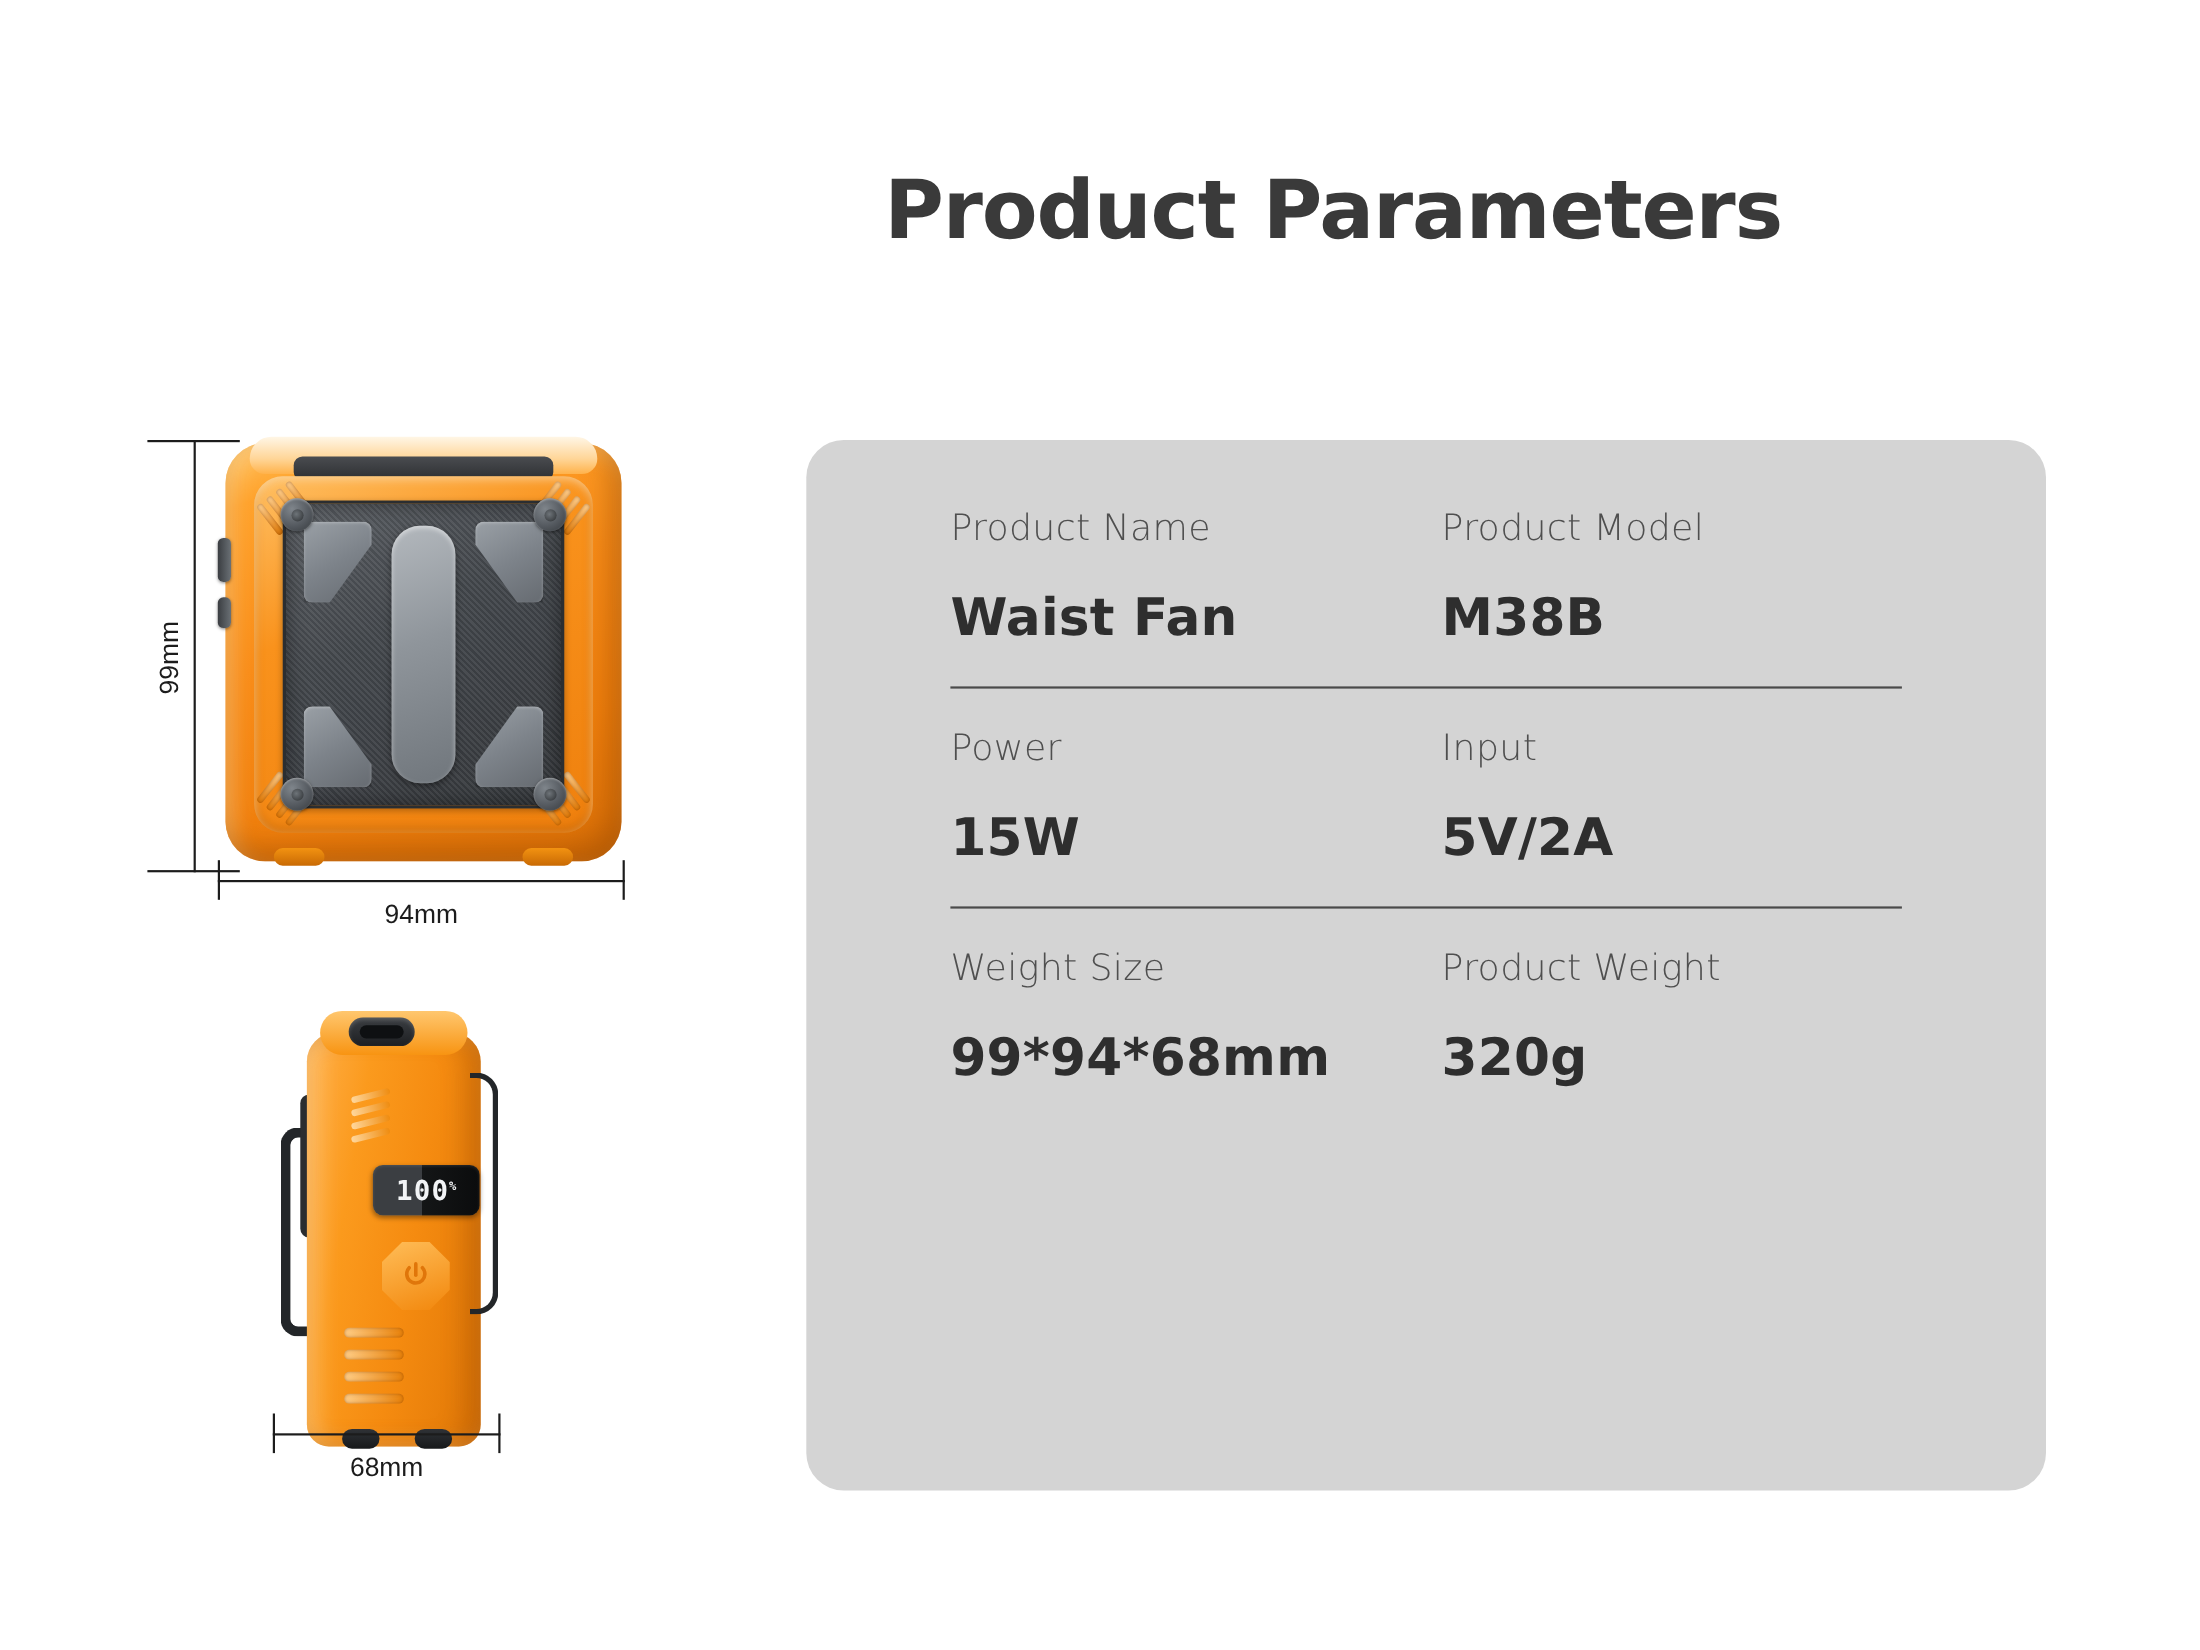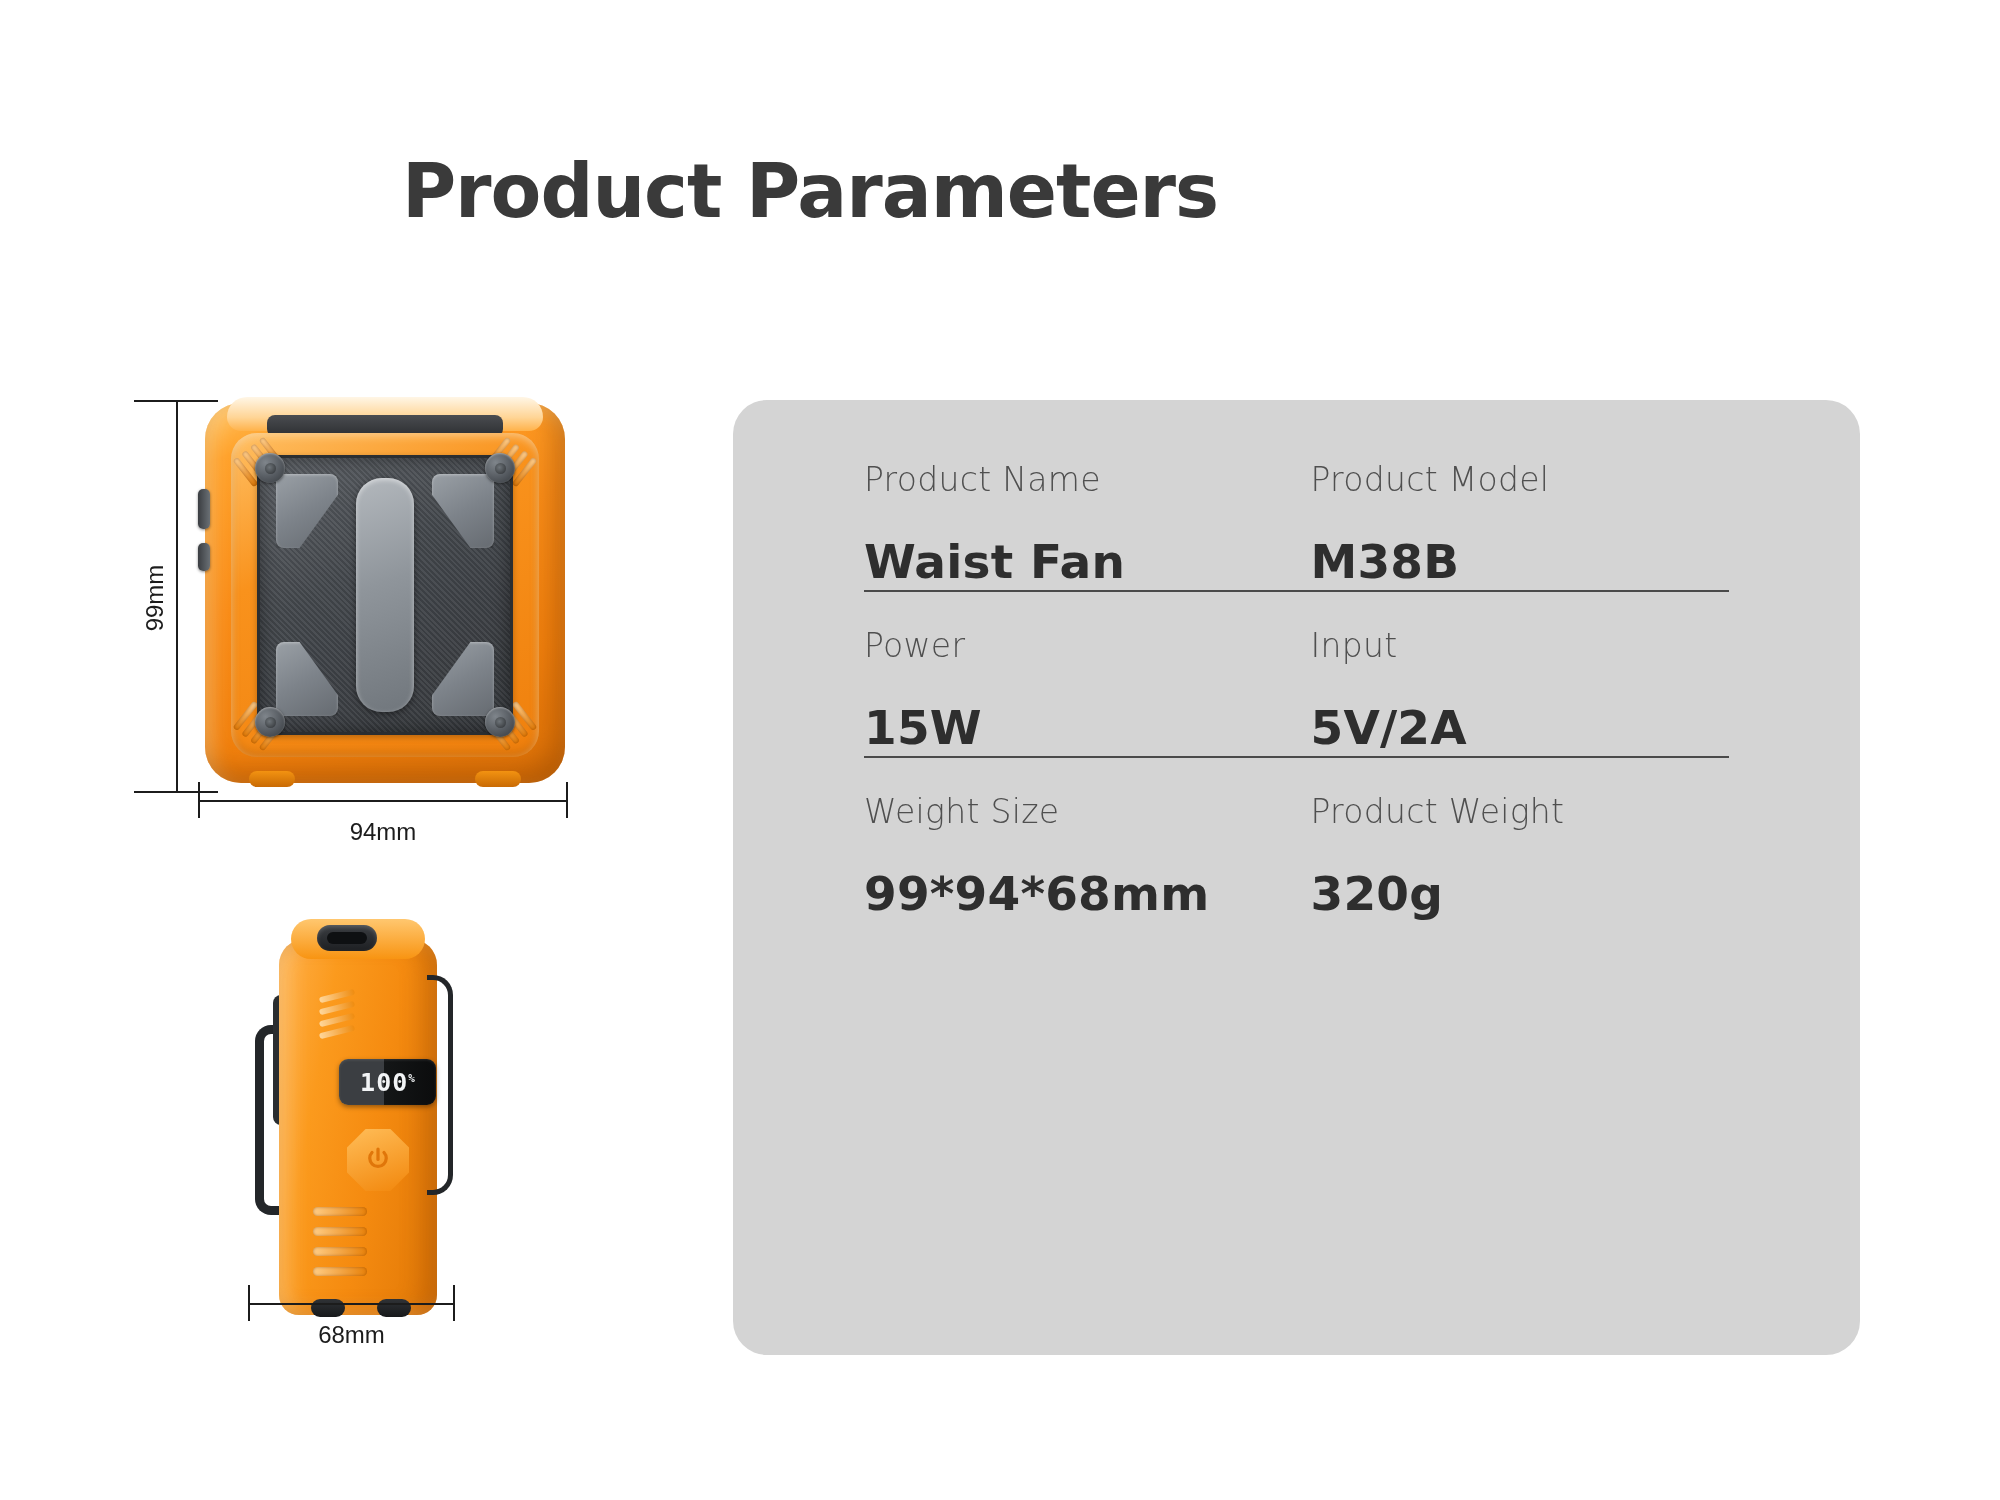--- a/index.html
+++ b/index.html
@@ -9,21 +9,21 @@
     font-family:"Liberation Sans", sans-serif;
     position:relative;
     overflow:hidden;
   }
 
   
   #page-title{
     position:absolute;
     left:0; top:148px;
     width:1620px;
-    text-align:center;
+    text-align:right;
     font-size:74px;
     font-weight:bold;
     letter-spacing:-1px;
     color:#3a3a3a;
     font-family:"DejaVu Sans", sans-serif;
   }
 
   
   #product-views{ position:absolute; left:0; top:0; width:620px; height:1500px; }
 
@@ -253,20 +253,21 @@
     border-radius:34px;
   }
   .spec-rows{
     position:absolute;
     left:131px; top:60px;
     width:865px;
   }
   .spec-row{
     position:relative;
     display:flex;
+    padding-bottom:34px;
     align-items:center;
   }
   .spec-row + .spec-row{ padding-top:36px; }
   .spec-row + .spec-row::before{
     content:"";
     position:absolute; left:0; right:0; top:0;
     height:2px; background:#4a4a4a;
   }
   .spec-cell{ width:50%; }
   .spec-cell.second{ padding-left:14px; }

